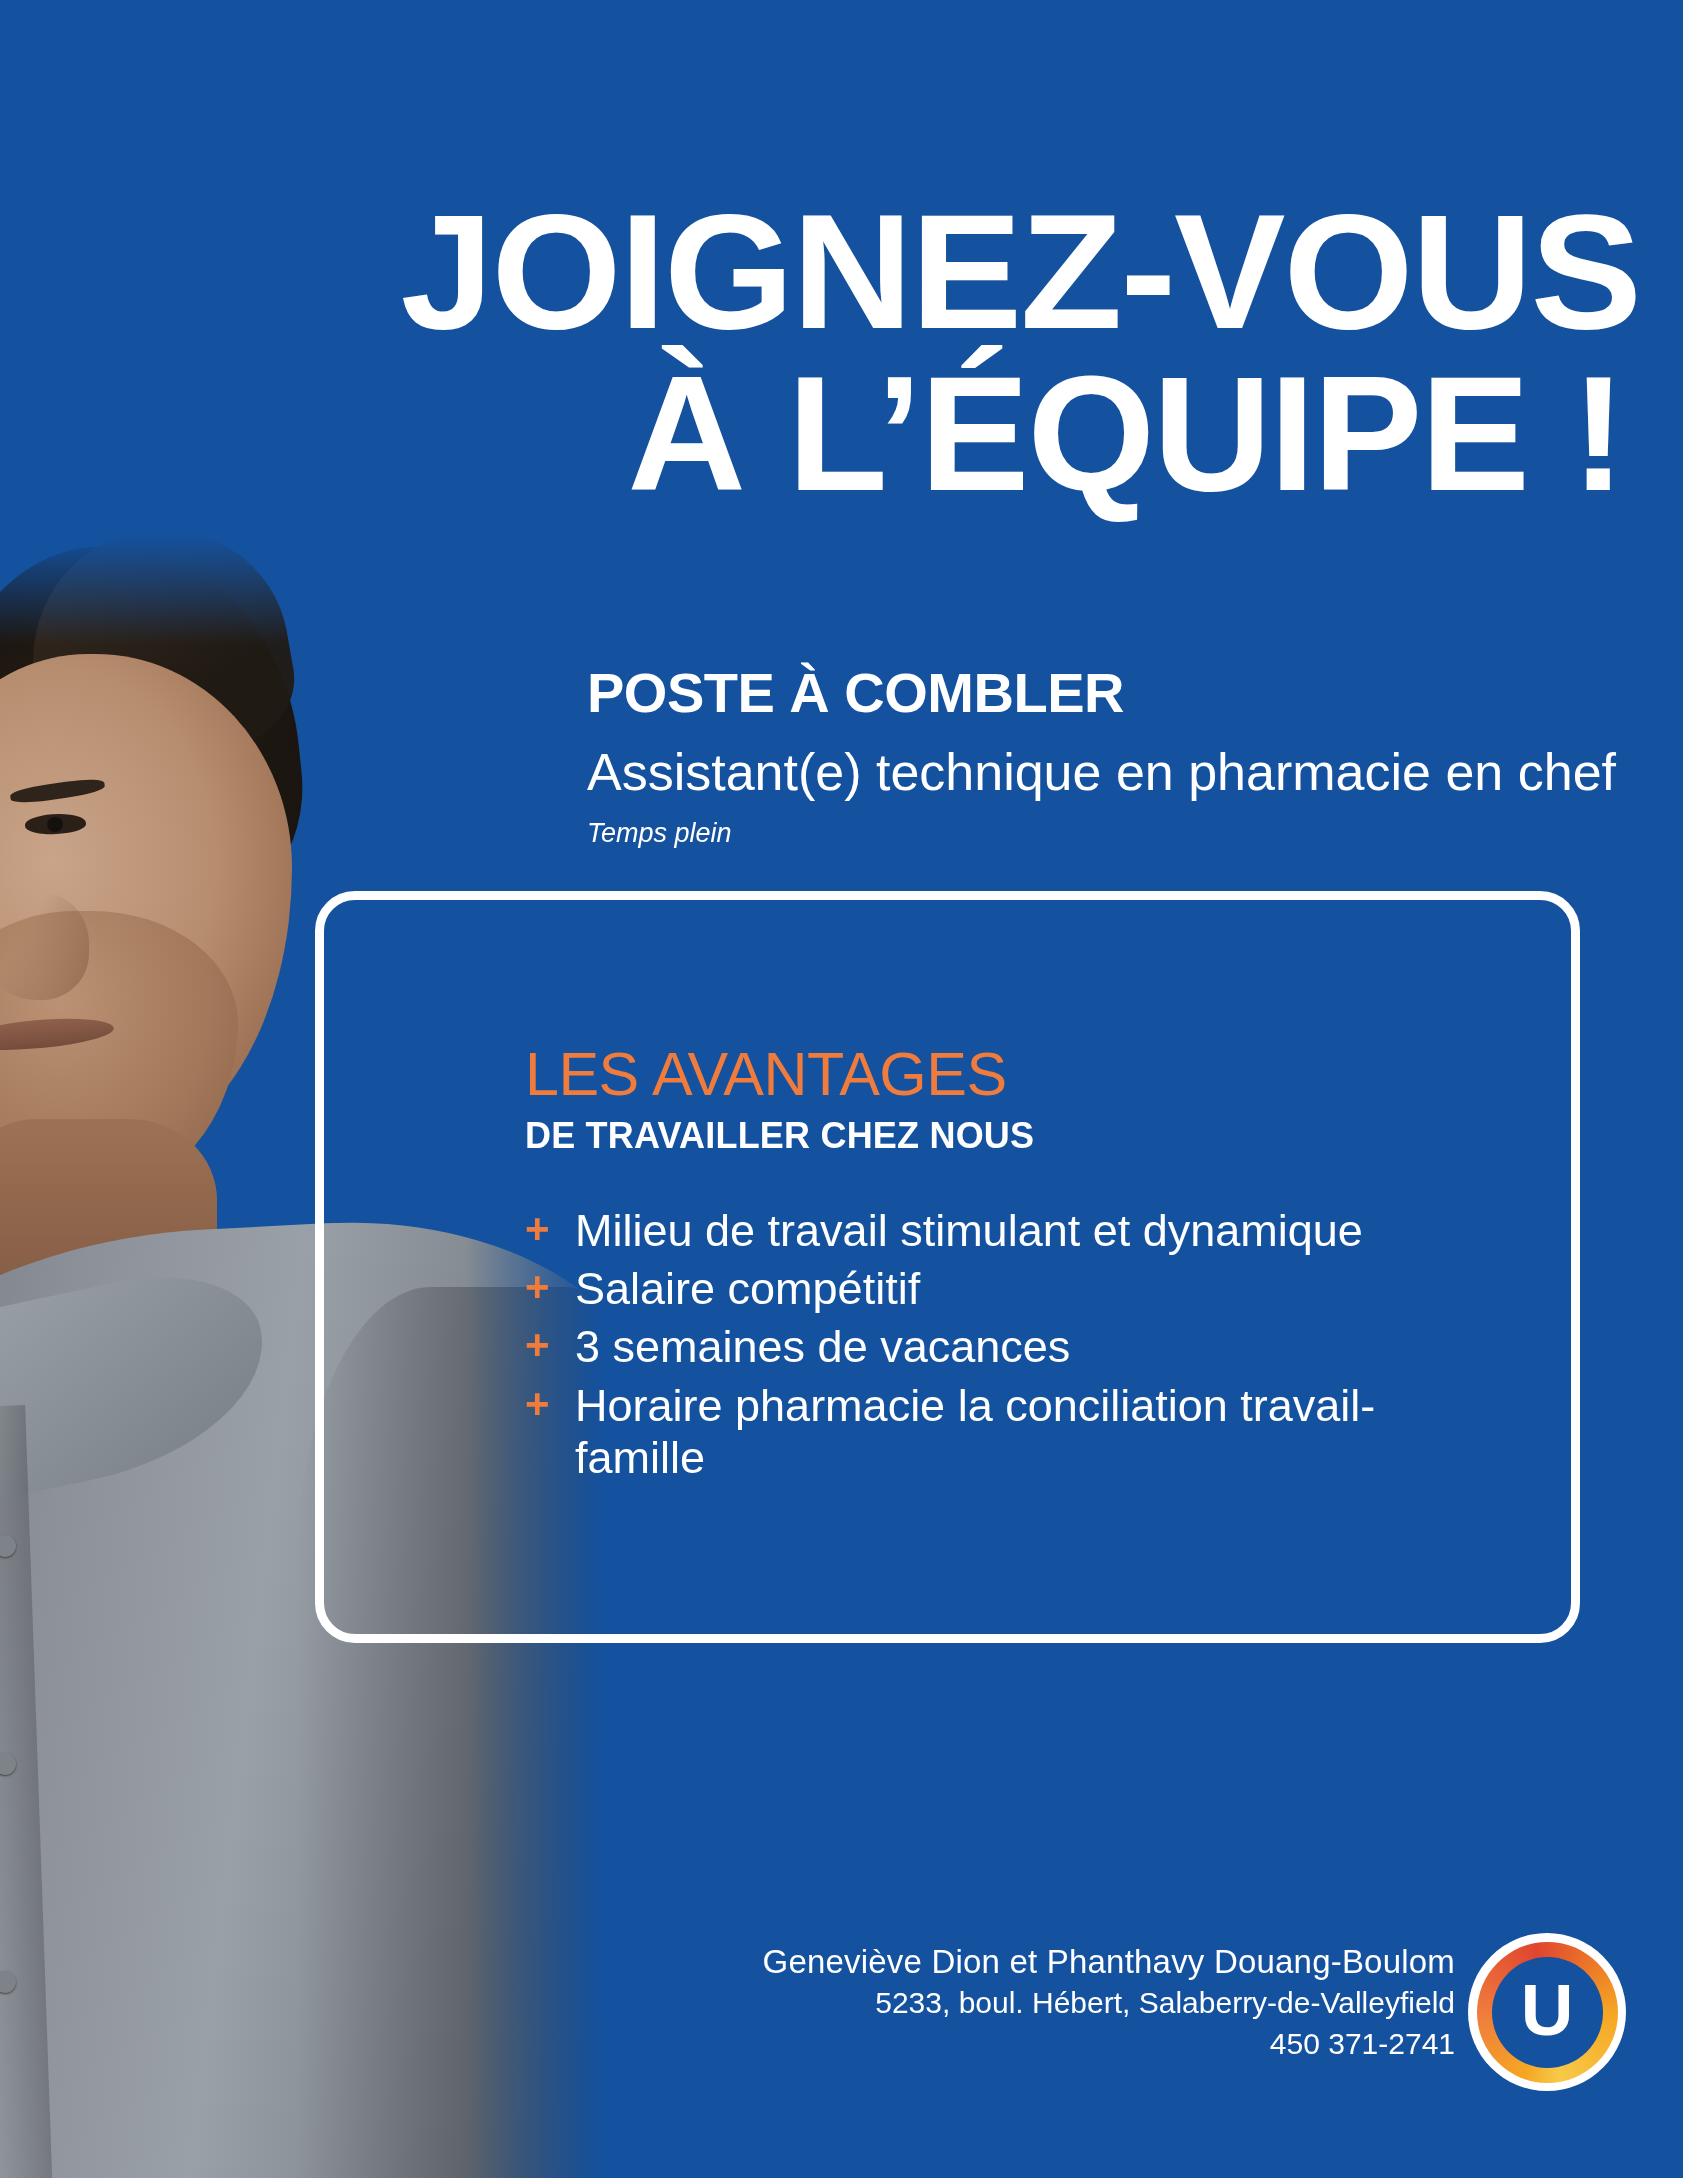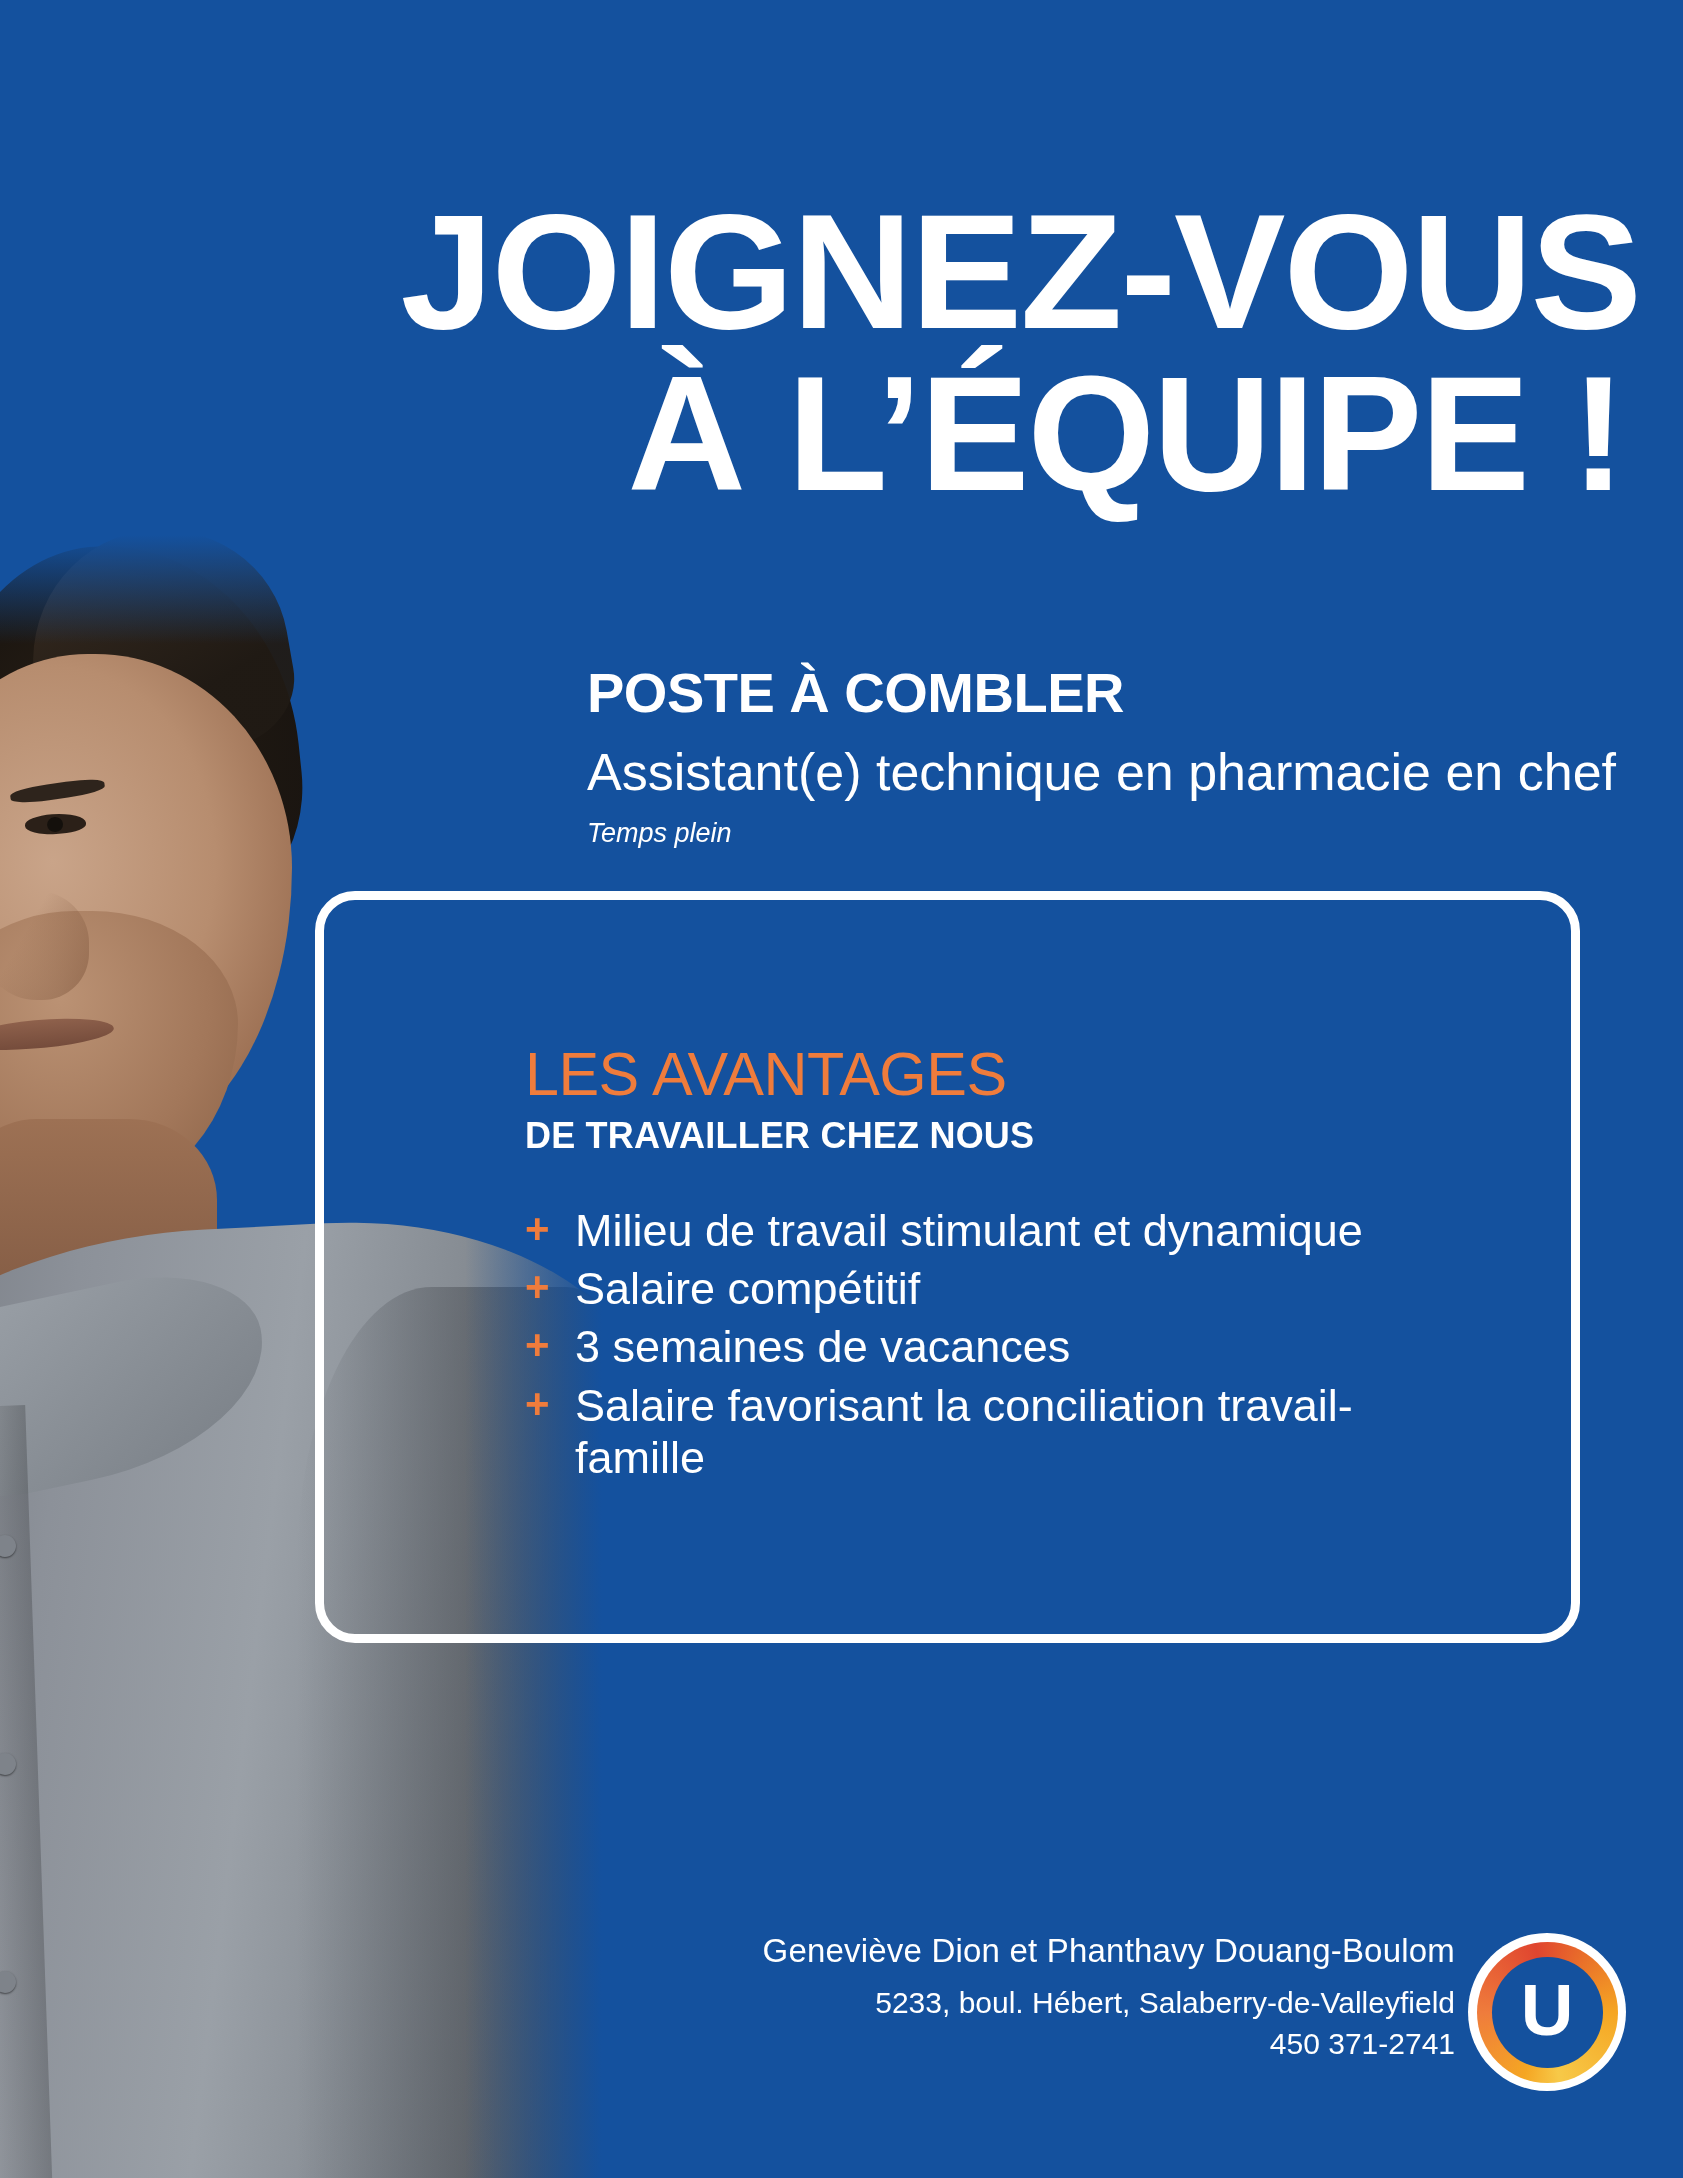--- a/index.html
+++ b/index.html
@@ -314,21 +314,21 @@
     color: #ffffff;
   }
   .footer-names {
     font-size: 33px;
     font-weight: normal;
     letter-spacing: 0.2px;
   }
   .footer-address {
     font-size: 30px;
     font-weight: 400;
-    margin-top: 16px;
+    margin-top: 5px;
   }
   .footer-phone {
     font-size: 30px;
     font-weight: 400;
     margin-top: 7px;
   }
 
   
   .logo {
     position: absolute;
@@ -418,21 +418,21 @@
       <li class="adv-item">
         <span class="adv-plus">+</span>
         <span class="adv-text">Salaire compétitif</span>
       </li>
       <li class="adv-item">
         <span class="adv-plus">+</span>
         <span class="adv-text">3 semaines de vacances</span>
       </li>
       <li class="adv-item">
         <span class="adv-plus">+</span>
-        <span class="adv-text">Salaire favorisant la conciliation travail-famille</span>
+        <span class="adv-text">Horaire pharmacie la conciliation travail-famille</span>
       </li>
     </ul>
   </div>
 
   <div class="footer">
     <div class="footer-names">Geneviève Dion et Phanthavy Douang-Boulom</div>
     <div class="footer-address">5233, boul. Hébert, Salaberry-de-Valleyfield</div>
     <div class="footer-phone">450 371-2741</div>
   </div>
 

